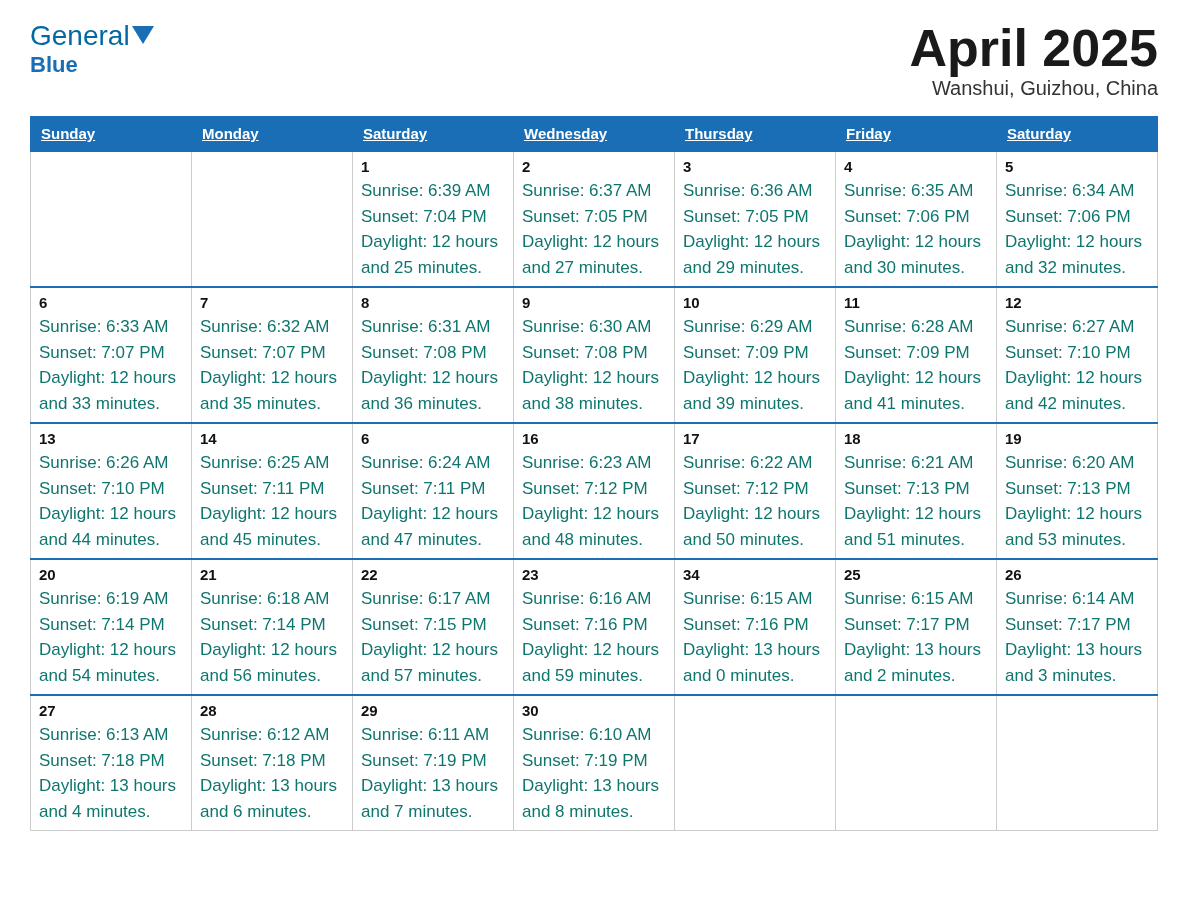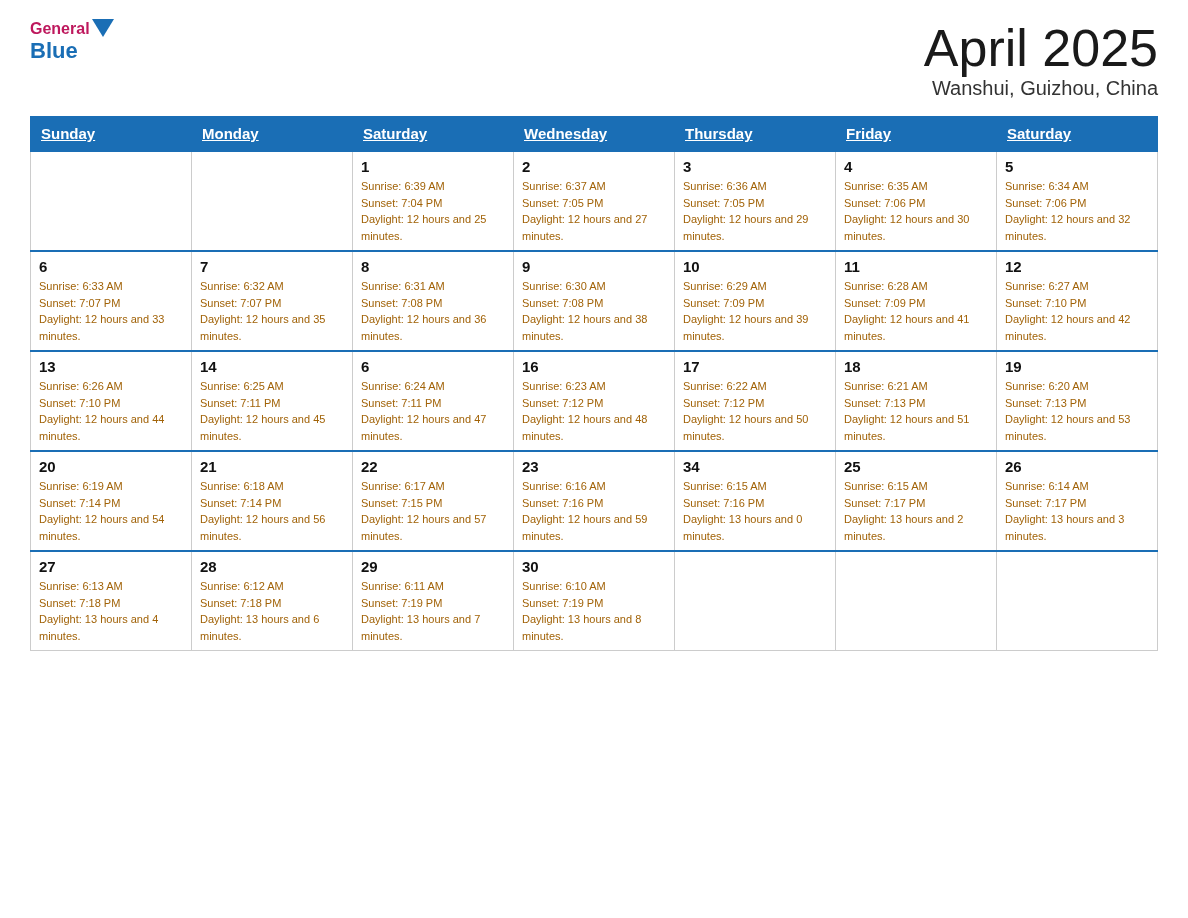--- a/index.html
+++ b/index.html
@@ -10,43 +10,43 @@
       width: 1188px;
       min-height: 918px;
     }
     .header {
       display: flex;
       justify-content: space-between;
       align-items: flex-start;
       margin-bottom: 16px;
     }
     .logo-text-general {
-      font-size: 16px;
-      font-weight: bold;
-      color: #be185d;
+      font-size: 28px;
+      font-weight: normal;
+      color: #0369a1;
     }
     .logo-text-blue {
       font-size: 22px;
       font-weight: bold;
       color: #1a6eb5;
     }
     .logo-wrapper {
       display: flex;
       flex-direction: column;
     }
     .logo-top-row {
       display: flex;
       align-items: center;
     }
     .title-section {
       text-align: right;
     }
     .title-month {
       font-size: 52px;
-      font-weight: normal;
+      font-weight: bold;
       color: #1a1a1a;
       line-height: 1.1;
     }
     .title-location {
       font-size: 20px;
       color: #333;
     }
     .calendar {
       width: 100%;
       border-collapse: collapse;
@@ -73,22 +73,22 @@
       background: #fff;
     }
     .day-number {
       font-size: 15px;
       font-weight: bold;
       color: #111;
       display: block;
       margin-bottom: 3px;
     }
     .day-info {
-      font-size: 11px;
-      color: #a16207;
+      font-size: 17px;
+      color: #0f766e;
       line-height: 1.5;
     }
     .empty-cell {
       background: #fff;
     }
     .calendar tr td {
       border-top: 2px solid #1a6eb5;
     }
     .calendar tbody tr:first-child td {
       border-top: 2px solid #1a6eb5;

